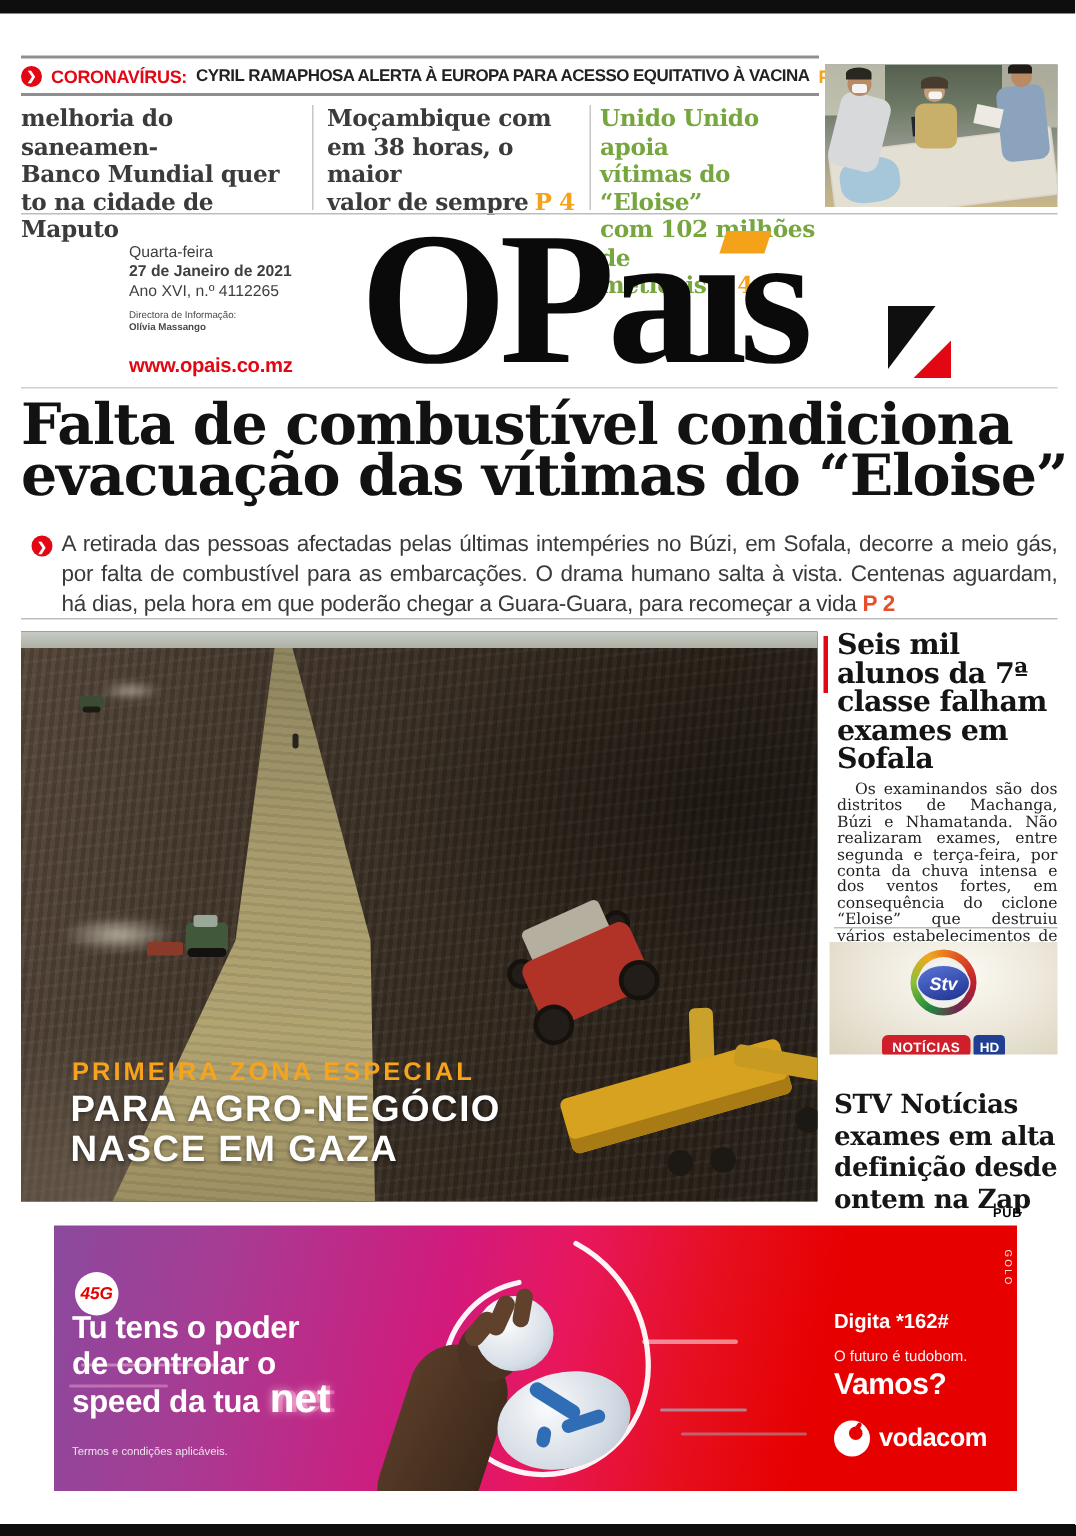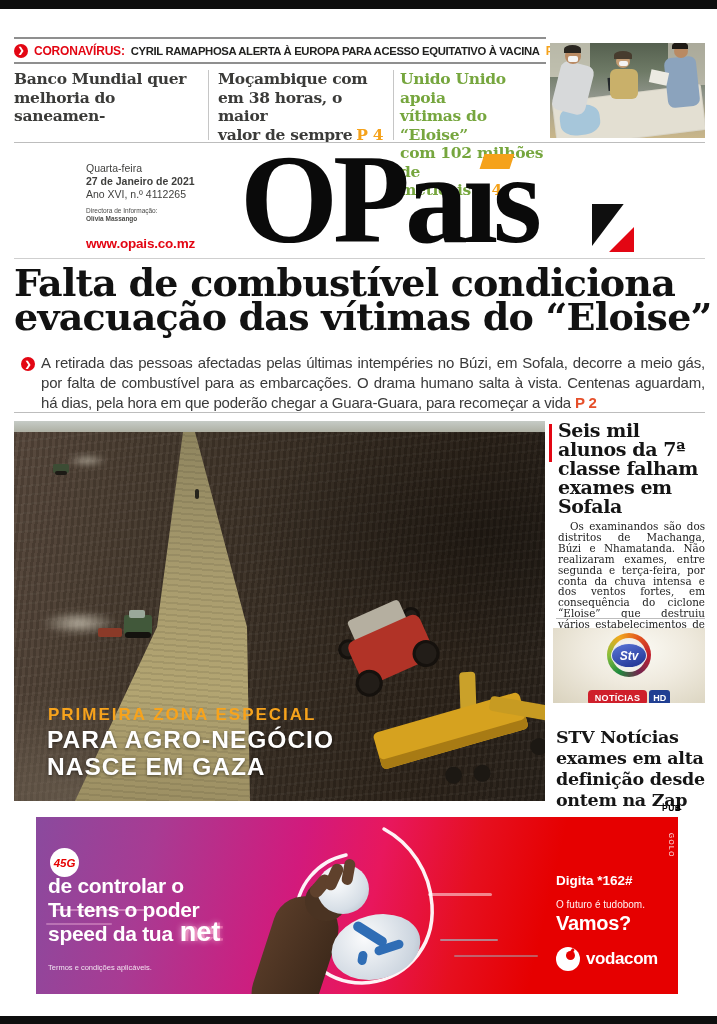--- a/index.html
+++ b/index.html
@@ -162,22 +162,23 @@
   <div class="strip" style="top:1016px;height:8px;"></div>
 
   <div class="ticker">
     <span class="tick-ico">❯</span>
     <span class="tick-label">CORONAVÍRUS:</span>
     <span class="tick-text">CYRIL RAMAPHOSA ALERTA À EUROPA PARA ACESSO EQUITATIVO À VACINA</span>
     <span class="tick-page">P 12</span>
   </div>
 
   <div class="tstory serif" style="left:14px;width:190px;">
+    <div>melhoria do saneamen-</div>
     <div>Banco Mundial quer</div>
-    <div>melhoria do saneamen-</div>
+    <div>to na cidade de Maputo</div>
   </div>
   <div class="tstory serif" style="left:218px;width:170px;">
     <div>Moçambique com</div>
     <div>em 38 horas, o maior</div>
     <div><span>valor de sempre</span><span class="pg">P 4</span></div>
   </div>
   <div class="tstory serif green" style="left:400px;width:146px;">
     <div>Unido Unido apoia</div>
     <div>vítimas do “Eloise”</div>
     <div>com 102 milhões de</div>
@@ -309,22 +310,22 @@
     <div class="ad-dial"></div>
     <div class="dial-mark" style="left:315px;top:112px;width:38px;height:10px;transform:rotate(32deg);"></div>
     <div class="dial-mark" style="left:338px;top:126px;width:30px;height:9px;transform:rotate(-18deg);"></div>
     <div class="dial-mark" style="left:322px;top:134px;width:9px;height:14px;transform:rotate(10deg);"></div>
     <div class="streak" style="left:392px;top:76px;width:64px;height:3px;background:rgba(255,255,255,.5);"></div>
     <div class="streak" style="left:404px;top:122px;width:58px;height:2px;background:rgba(140,225,235,.55);"></div>
     <div class="streak" style="left:418px;top:138px;width:84px;height:2px;background:rgba(140,225,235,.4);"></div>
 
     <div class="ad-badge">45G</div>
     <div class="ad-head">
+      <div>Tu tens o poder</div>
       <div>de controlar o</div>
-      <div>Tu tens o poder</div>
       <div><span>speed da tua</span><span class="ad-net">net</span></div>
     </div>
     <div class="ad-terms">Termos e condições aplicáveis.</div>
     <div class="ad-cta">Digita *162#</div>
     <div class="ad-tag">O futuro é tudobom.</div>
     <div class="ad-q">Vamos?</div>
     <div class="ad-brand">
       <span class="vd-circle">
         <span class="vd-drop"></span>
         <span class="vd-tail"></span>

